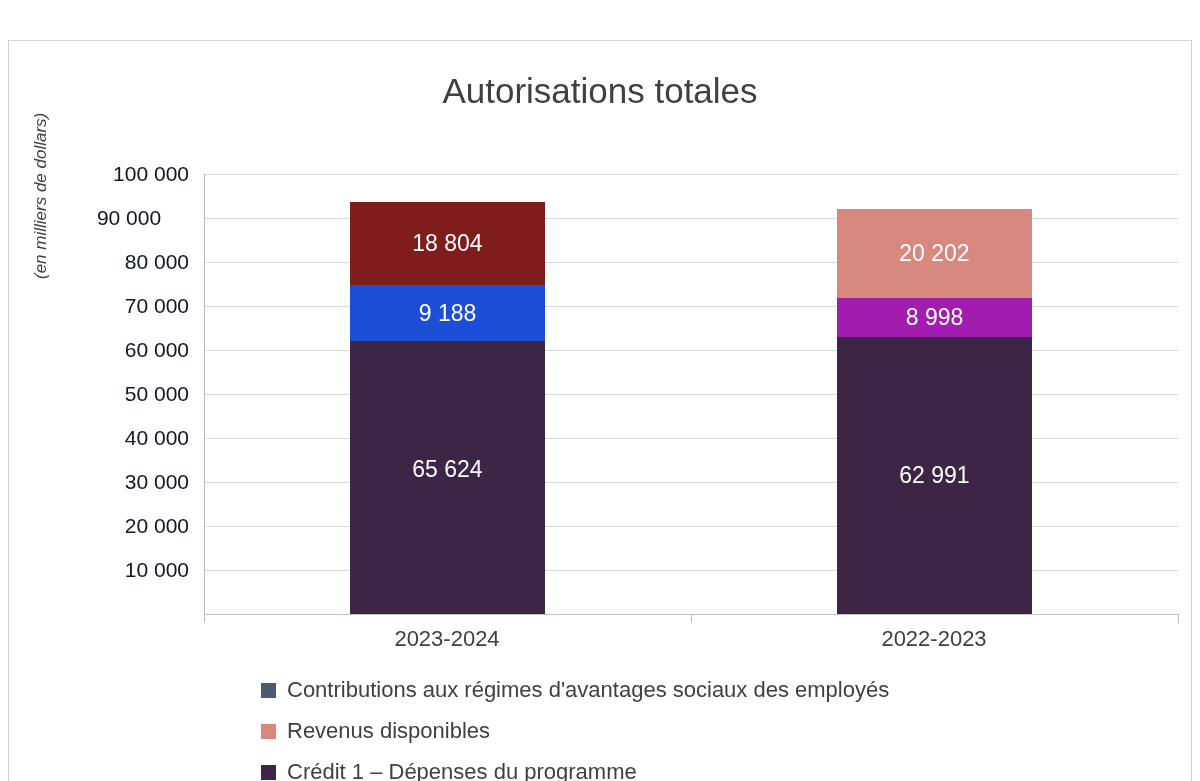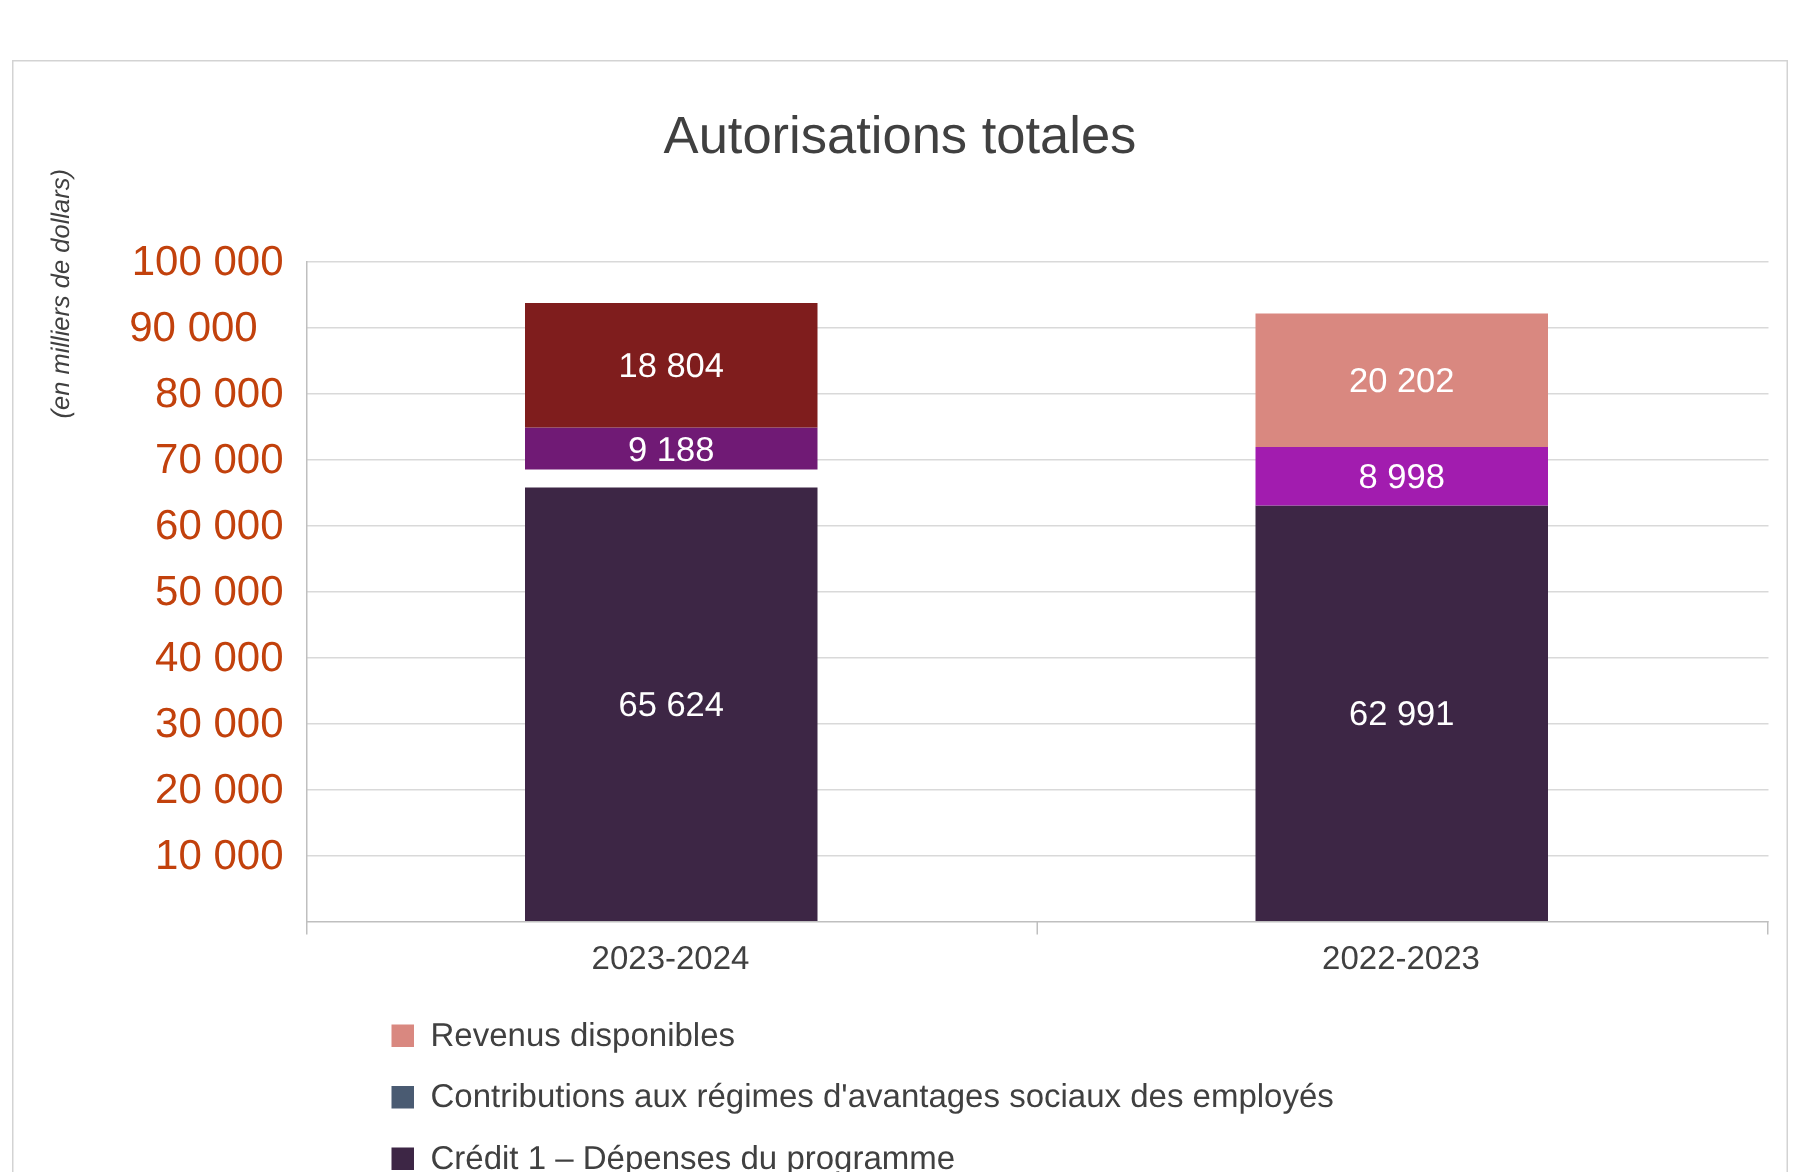--- a/index.html
+++ b/index.html
@@ -87,22 +87,22 @@
     color: #404040;
     transform: rotate(-90deg);
     transform-origin: left top;
     white-space: nowrap;
   }
   .ytick {
     position: absolute;
     right: 0;
     width: 120px;
     text-align: right;
-    font-size: 28px;
-    color: #c2410c;
+    font-size: 21px;
+    color: #0f172a;
     transform: translateY(-50%);
     white-space: nowrap;
   }
   .ytick-wrap {
     position: absolute;
     left: 55px;
     top: 133px;
     width: 125px;
     height: 440px;
   }
@@ -188,41 +188,41 @@
       <div class="gridline" style="top:396px;"></div>
 
       <div class="axis-line-v"></div>
       <div class="axis-line-h"></div>
       <div class="tick-v" style="left:0px;"></div>
       <div class="tick-v" style="left:487px;"></div>
       <div class="tick-v" style="left:974px;"></div>
 
       <div class="bar" style="left:146px; top:0; height:440px;">
         <div class="seg" style="background:#3D2645; top:151px; height:289px;text-align:right;">65 624</div>
-        <div class="seg" style="background:#701a75; top:111px; height:28px;">9 188</div>
+        <div class="seg" style="background:#1d4ed8; top:111px; height:56px;">9 188</div>
         <div class="seg" style="background:#7f1d1d; top:28px; height:83px;">18 804</div>
       </div>
       <div class="cat-label" style="left:93px;">2023-2024</div>
 
       <div class="bar" style="left:633px; top:0; height:440px;">
         <div class="seg" style="background:#3D2645; top:163px; height:277px;">62 991</div>
         <div class="seg" style="background:#a21caf; top:124px; height:39px;">8 998</div>
         <div class="seg" style="background:#D98880; top:35px; height:89px;">20 202</div>
       </div>
       <div class="cat-label" style="left:580px;">2022-2023</div>
     </div>
 
     <div class="legend">
       <div class="legend-row">
+        <span class="legend-swatch" style="background:#4A5B72;"></span>
+        <span class="legend-text">Contributions aux régimes d'avantages sociaux des employés</span>
+      </div>
+      <div class="legend-row">
         <span class="legend-swatch" style="background:#D98880;"></span>
         <span class="legend-text">Revenus disponibles</span>
-      </div>
-      <div class="legend-row">
-        <span class="legend-swatch" style="background:#4A5B72;"></span>
-        <span class="legend-text">Contributions aux régimes d'avantages sociaux des employés</span>
       </div>
       <div class="legend-row">
         <span class="legend-swatch" style="background:#3D2645;"></span>
         <span class="legend-text">Crédit 1 – Dépenses du programme</span>
       </div>
     </div>
 
   </div>
 </div>
 

